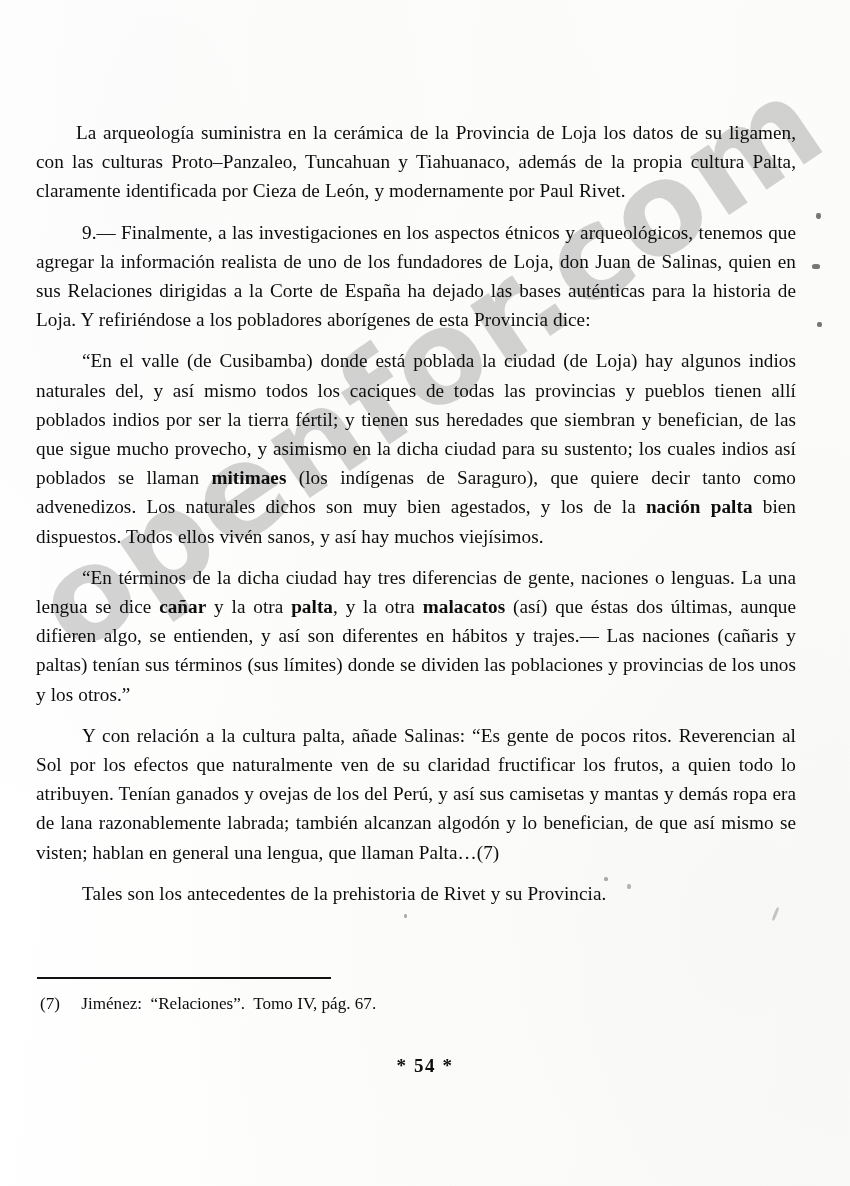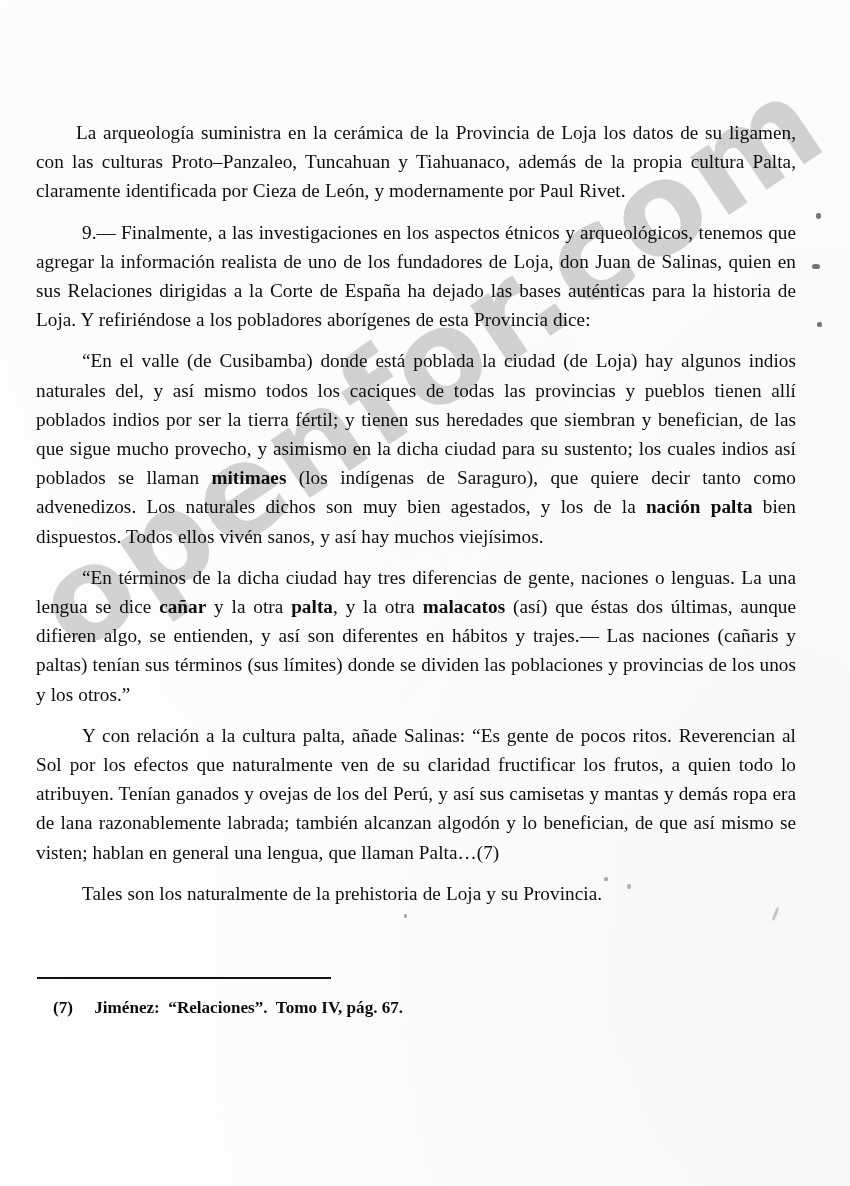--- a/index.html
+++ b/index.html
@@ -78,25 +78,24 @@
     top: 977px;
     width: 760px;
   }
   .fn-rule {
     width: 294px;
     height: 0;
     border-top: 2.6px solid #111;
     margin: 0 0 13px 1px;
   }
   .footnote {
-    margin: 17px;
+    margin: 4px;
     font-size: 17.1px;
     line-height: 23px;
     white-space: pre;
-    font-weight: bold;
   }
 
   .page-number {
     position: absolute;
     left: 0;
     top: 1055px;
     width: 850px;
     text-align: center;
     font-size: 19px;
     font-weight: 700;
@@ -128,22 +127,23 @@
   <div class="speck" style="left:627px;top:884px;width:4px;height:5px;opacity:.4;"></div>
   <div class="speck" style="left:404px;top:914px;width:3px;height:4px;opacity:.45;"></div>
   <div class="speck" style="left:774px;top:907px;width:3px;height:14px;opacity:.3;transform:rotate(22deg);"></div>
 
   <div class="content">
     <p class="para indent">La arqueología suministra en la cerámica de la Provincia de Loja los datos de su ligamen, con las culturas Proto–Panzaleo, Tuncahuan y Tiahuanaco, además de la propia cultura Palta, claramente identificada por Cieza de León, y modernamente por Paul Rivet.</p>
     <p class="para indent-wide">9.— Finalmente, a las investigaciones en los aspectos étnicos y arqueológicos, tenemos que agregar la información realista de uno de los fundadores de Loja, don Juan de Salinas, quien en sus Relaciones dirigidas a la Corte de España ha dejado las bases auténticas para la historia de Loja.  Y refiriéndose a los pobladores aborígenes de esta Provincia dice:</p>
     <p class="para indent-wide">“En el valle (de Cusibamba) donde está poblada la ciudad (de Loja) hay algunos indios naturales del, y así mismo todos los caciques de todas las provincias y pueblos tienen allí poblados indios por ser la tierra fértil;  y tienen sus heredades que siembran y benefician, de las que sigue mucho provecho, y asimismo en la dicha ciudad para su sustento;  los cuales indios así poblados se llaman <b class="term">mitimaes</b> (los indígenas de Saraguro), que quiere decir tanto como advenedizos.  Los naturales dichos son muy bien agestados, y los de la <b class="term">nación palta</b> bien dispuestos.  Todos ellos vivén sanos, y así hay muchos viejísimos.</p>
     <p class="para indent-wide">“En términos de la dicha ciudad hay tres diferencias de gente, naciones o lenguas.  La una lengua se dice <b class="term">cañar</b> y la otra <b class="term">palta</b>, y la otra <b class="term">malacatos</b> (así) que éstas dos últimas, aunque difieren algo, se entienden, y así son diferentes en hábitos y trajes.— Las naciones (cañaris y paltas) tenían sus términos (sus límites) donde se dividen las poblaciones y provincias de los unos y los otros.”</p>
     <p class="para indent-wide">Y con relación a la cultura palta, añade Salinas:  “Es gente de pocos ritos.  Reverencian al Sol por los efectos que naturalmente ven de su claridad fructificar los frutos, a quien todo lo atribuyen.  Tenían ganados y ovejas de los del Perú, y así sus camisetas y mantas y demás ropa era de lana razonablemente labrada;  también alcanzan algodón y lo benefician, de que así mismo se visten;  hablan en general una lengua, que llaman Palta…(7)</p>
-    <p class="para indent-wide">Tales son los naturalmente de la prehistoria de Loja y su Provincia.</p>
+    <p class="para indent-wide">Tales son los antecedentes de la prehistoria de Rivet y su Provincia.</p>
   </div>
 
   <div class="footnote-zone">
     <div class="fn-rule"></div>
     <p class="footnote">(7)     Jiménez:  “Relaciones”.  Tomo IV, pág. 67.</p>
   </div>
 
+  <div class="page-number">* 54 *</div>
 
 </div>
 
 </body></html>

